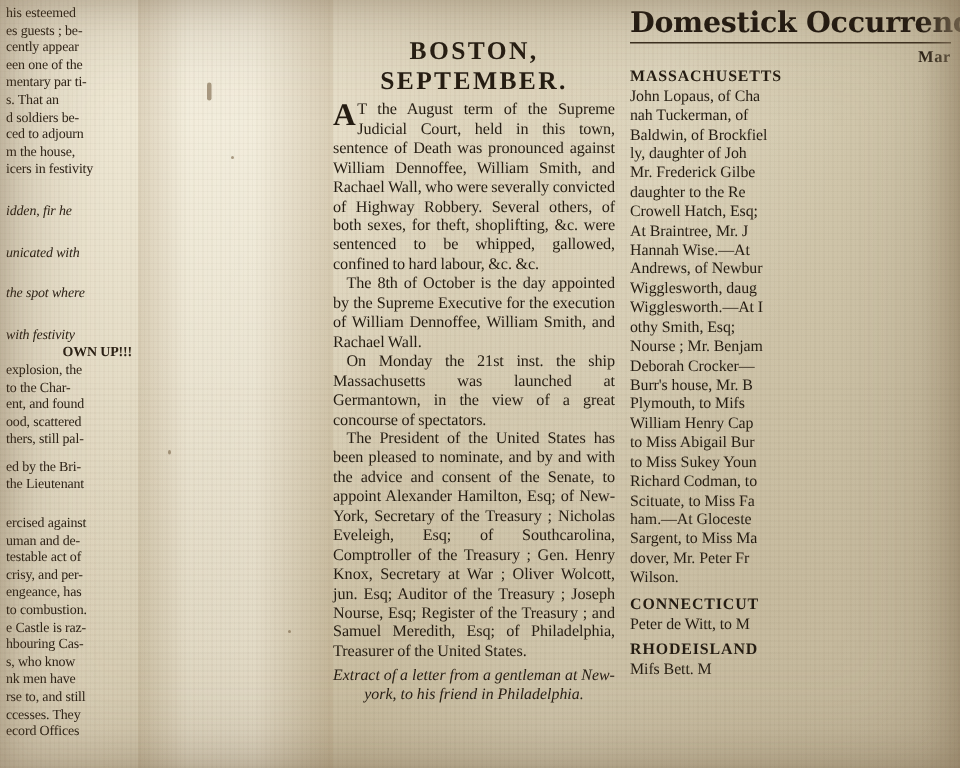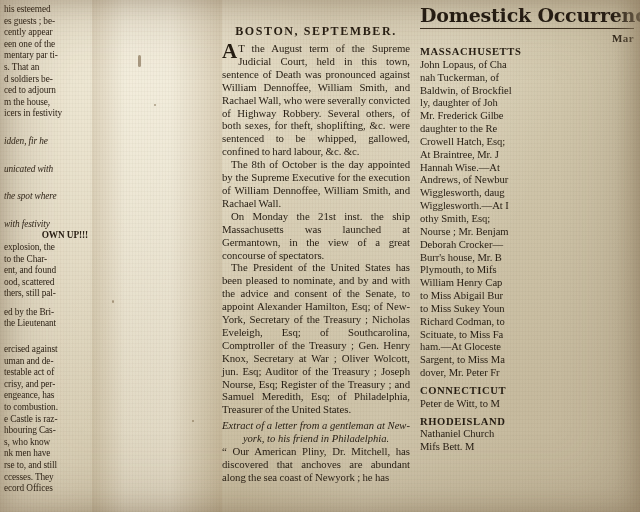--- a/index.html
+++ b/index.html
@@ -84,21 +84,21 @@
 
   
   .col-mid {
     left: 222px;
     width: 188px;
     padding-top: 24px;
     box-sizing: border-box;
   }
   .col-mid .head {
     text-align: center;
-    font-size: 12px;
+    font-size: 17px;
     font-weight: bold;
     letter-spacing: 1.6px;
     margin-bottom: 3px;
   }
   .para {
     font-size: 10.8px;
     line-height: 12.9px;
     text-align: justify;
     text-indent: 9px;
     margin: 0;
@@ -233,21 +233,20 @@
     <p class="para noind"><span class="dropcap">A</span><span>T the August term of the Supreme Judicial Court, held in this town, sentence of Death was pronounced against William Dennoffee, William Smith, and Rachael Wall, who were severally convicted of Highway Robbery. Several others, of both sexes, for theft, shoplifting, &amp;c. were sentenced to be whipped, gallowed, confined to hard labour, &amp;c. &amp;c.</span></p>
 
     <p class="para"><span>The 8th of October is the day appointed by the Supreme Executive for the execution of William Dennoffee, William Smith, and Rachael Wall.</span></p>
 
     <p class="para"><span>On Monday the 21st inst. the ship Massachusetts was launched at Germantown, in the view of a great concourse of spectators.</span></p>
 
     <p class="para"><span>The President of the United States has been pleased to nominate, and by and with the advice and consent of the Senate, to appoint Alexander Hamilton, Esq; of New-York, Secretary of the Treasury ; Nicholas Eveleigh, Esq; of Southcarolina, Comptroller of the Treasury ; Gen. Henry Knox, Secretary at War ; Oliver Wolcott, jun. Esq; Auditor of the Treasury ; Joseph Nourse, Esq; Register of the Treasury ; and Samuel Meredith, Esq; of Philadelphia, Treasurer of the United States.</span></p>
 
     <div class="center-it">Extract of a letter from a gentleman at New-york, to his friend in Philadelphia.</div>
 
-    <p class="para noind"><span>“ Our American Pliny, Dr. Mitchell, has discovered that anchoves are abundant along the sea coast of Newyork ; he has</span></p>
   </div>
 
   <div class="col col-right">
     <div class="masthead">Domestick Occurrences.</div>
     <hr class="rule">
     <div class="subhead">Mar</div>
 
     <div class="rline smallcaps">MASSACHUSETTS</div>
     <div class="rline">John Lopaus, of Cha</div>
     <div class="rline">nah Tuckerman, of</div>
@@ -267,25 +266,25 @@
     <div class="rline">Burr's house, Mr. B</div>
     <div class="rline">Plymouth, to Mifs</div>
     <div class="rline">William Henry Cap</div>
     <div class="rline">to Miss Abigail Bur</div>
     <div class="rline">to Miss Sukey Youn</div>
     <div class="rline">Richard Codman, to</div>
     <div class="rline">Scituate, to Miss Fa</div>
     <div class="rline">ham.—At Gloceste</div>
     <div class="rline">Sargent, to Miss Ma</div>
     <div class="rline">dover, Mr. Peter Fr</div>
+    <div class="rline">Wilson.</div>
 
     <div class="rline smallcaps gap">CONNECTICUT</div>
     <div class="rline">Peter de Witt, to M</div>
 
     <div class="rline smallcaps gap">RHODEISLAND</div>
-    <div class="rline">Nathaniel Church</div>
     <div class="rline">Mifs Bett. M</div>
   </div>
 
   <div class="fade-r"></div>
   <div class="grain"></div>
   <div class="vignette"></div>
 </div>
 
 </body></html>

